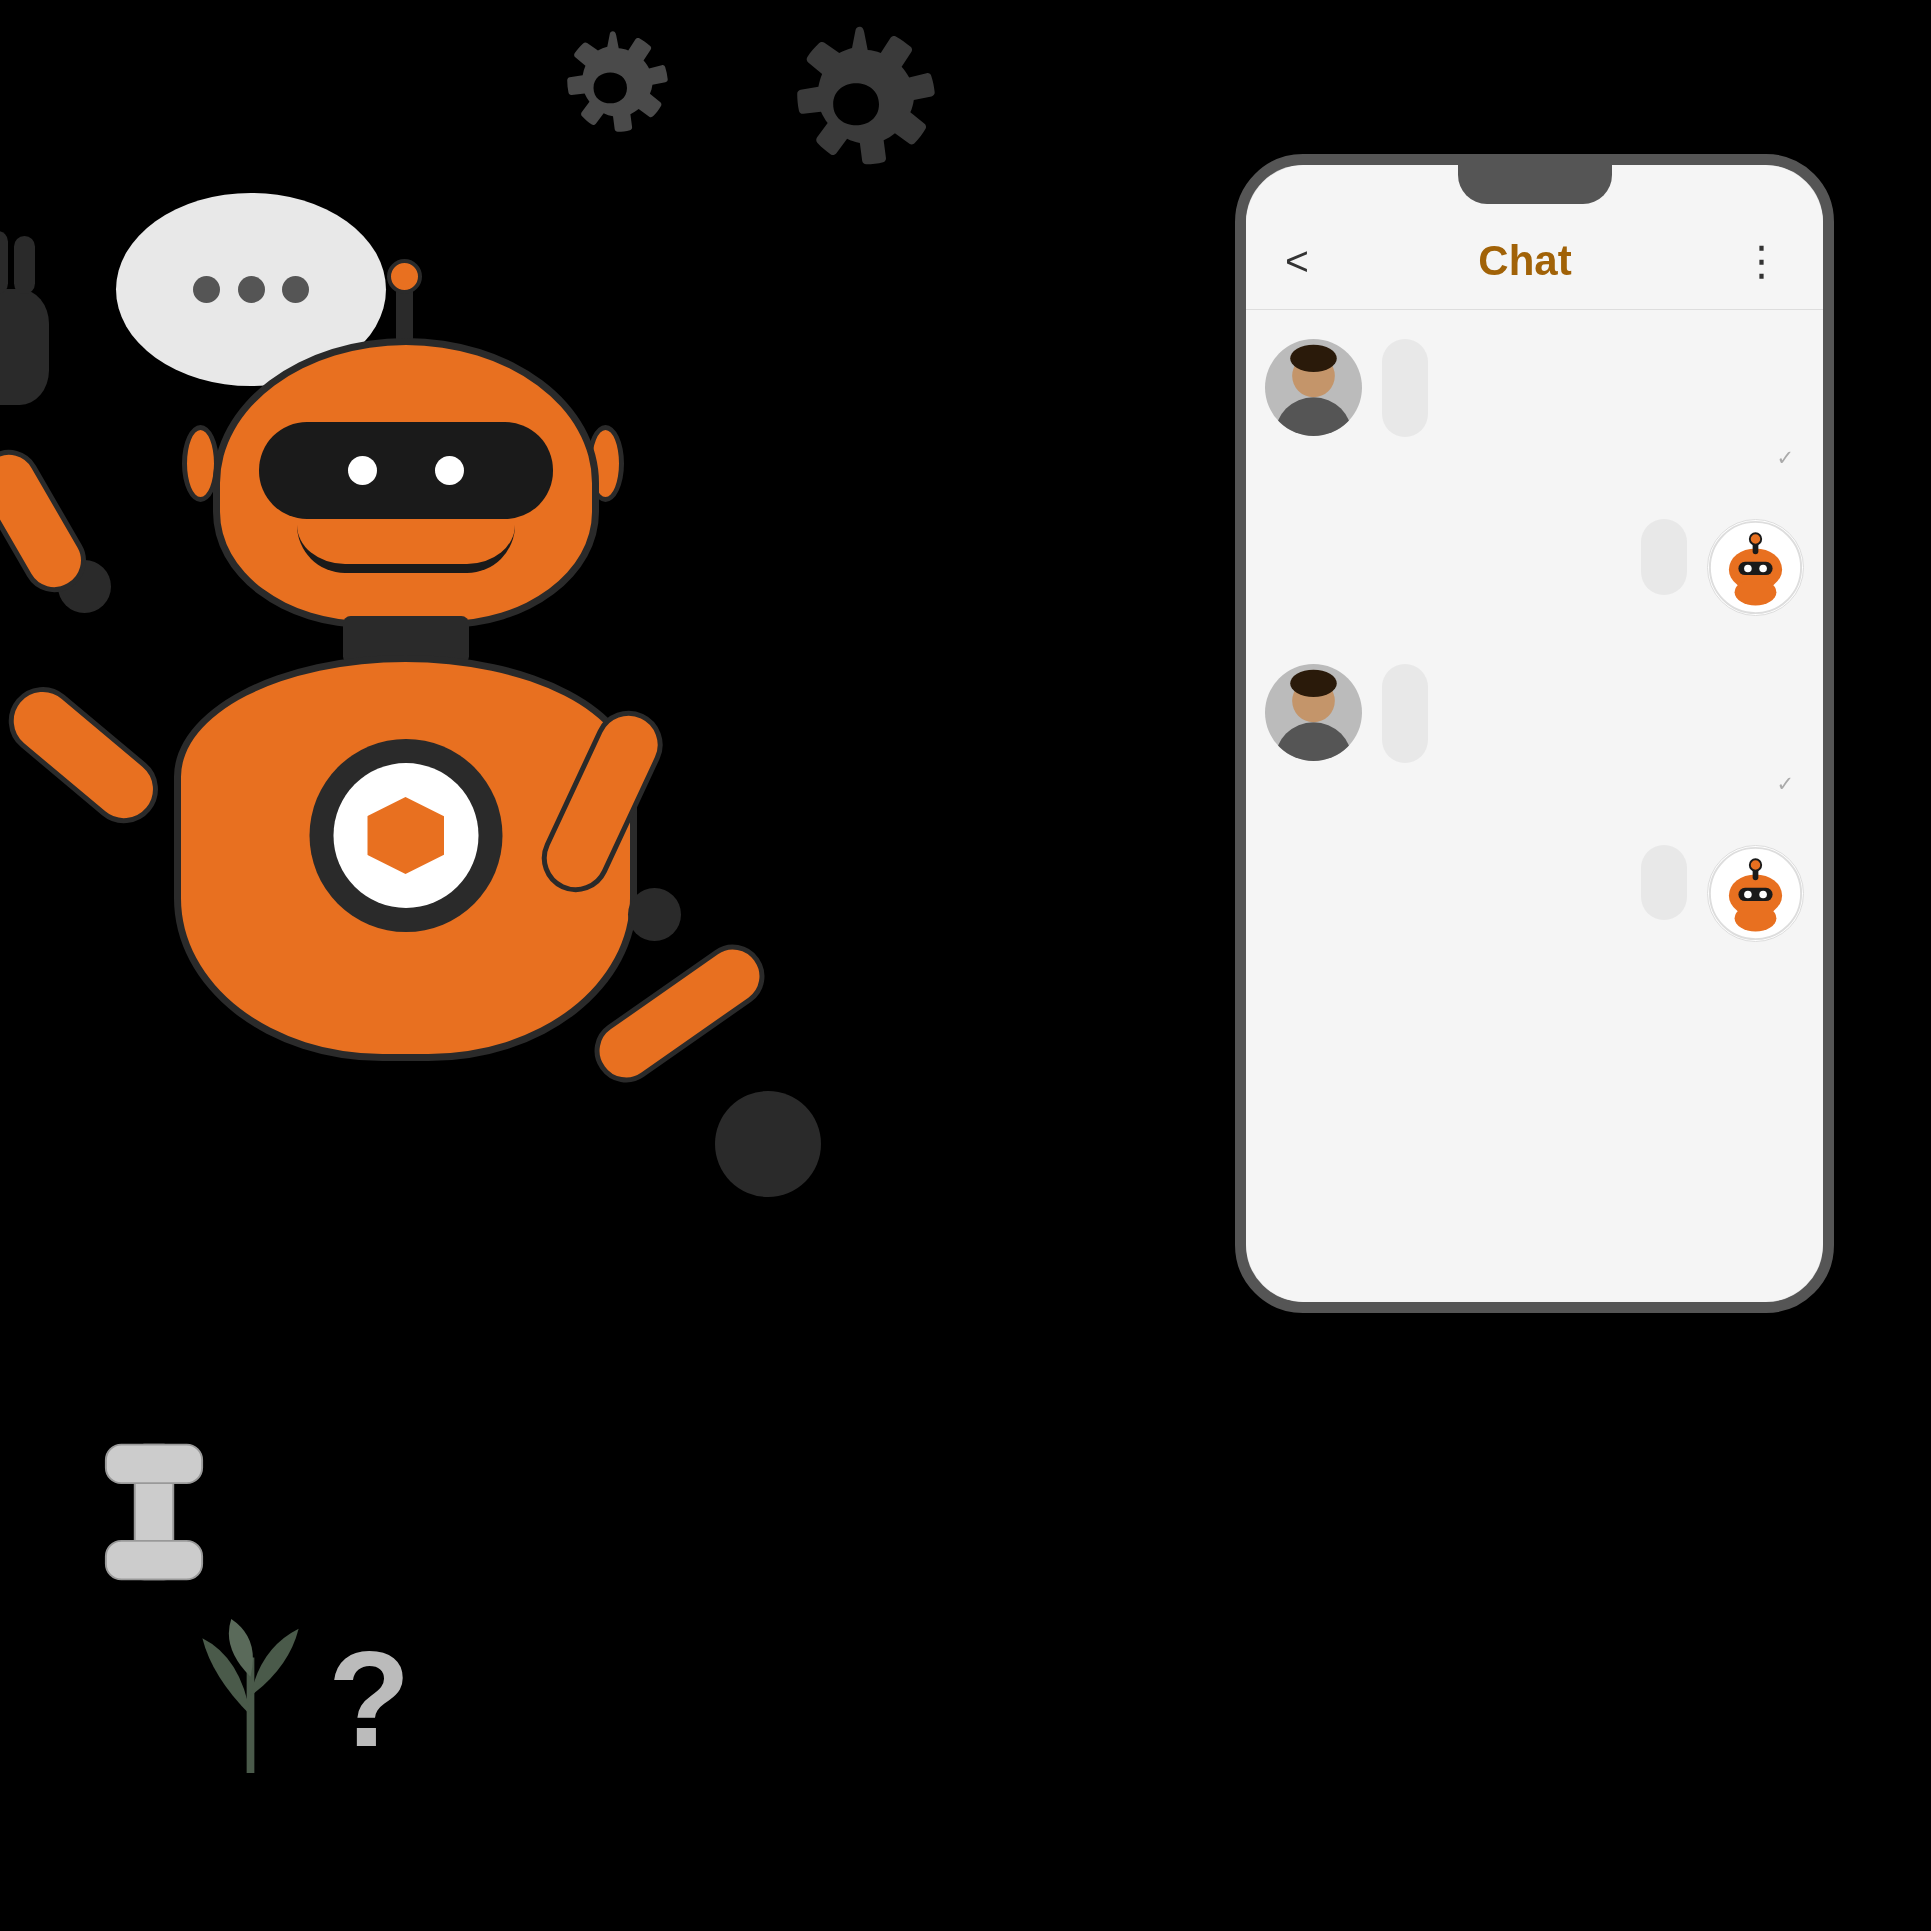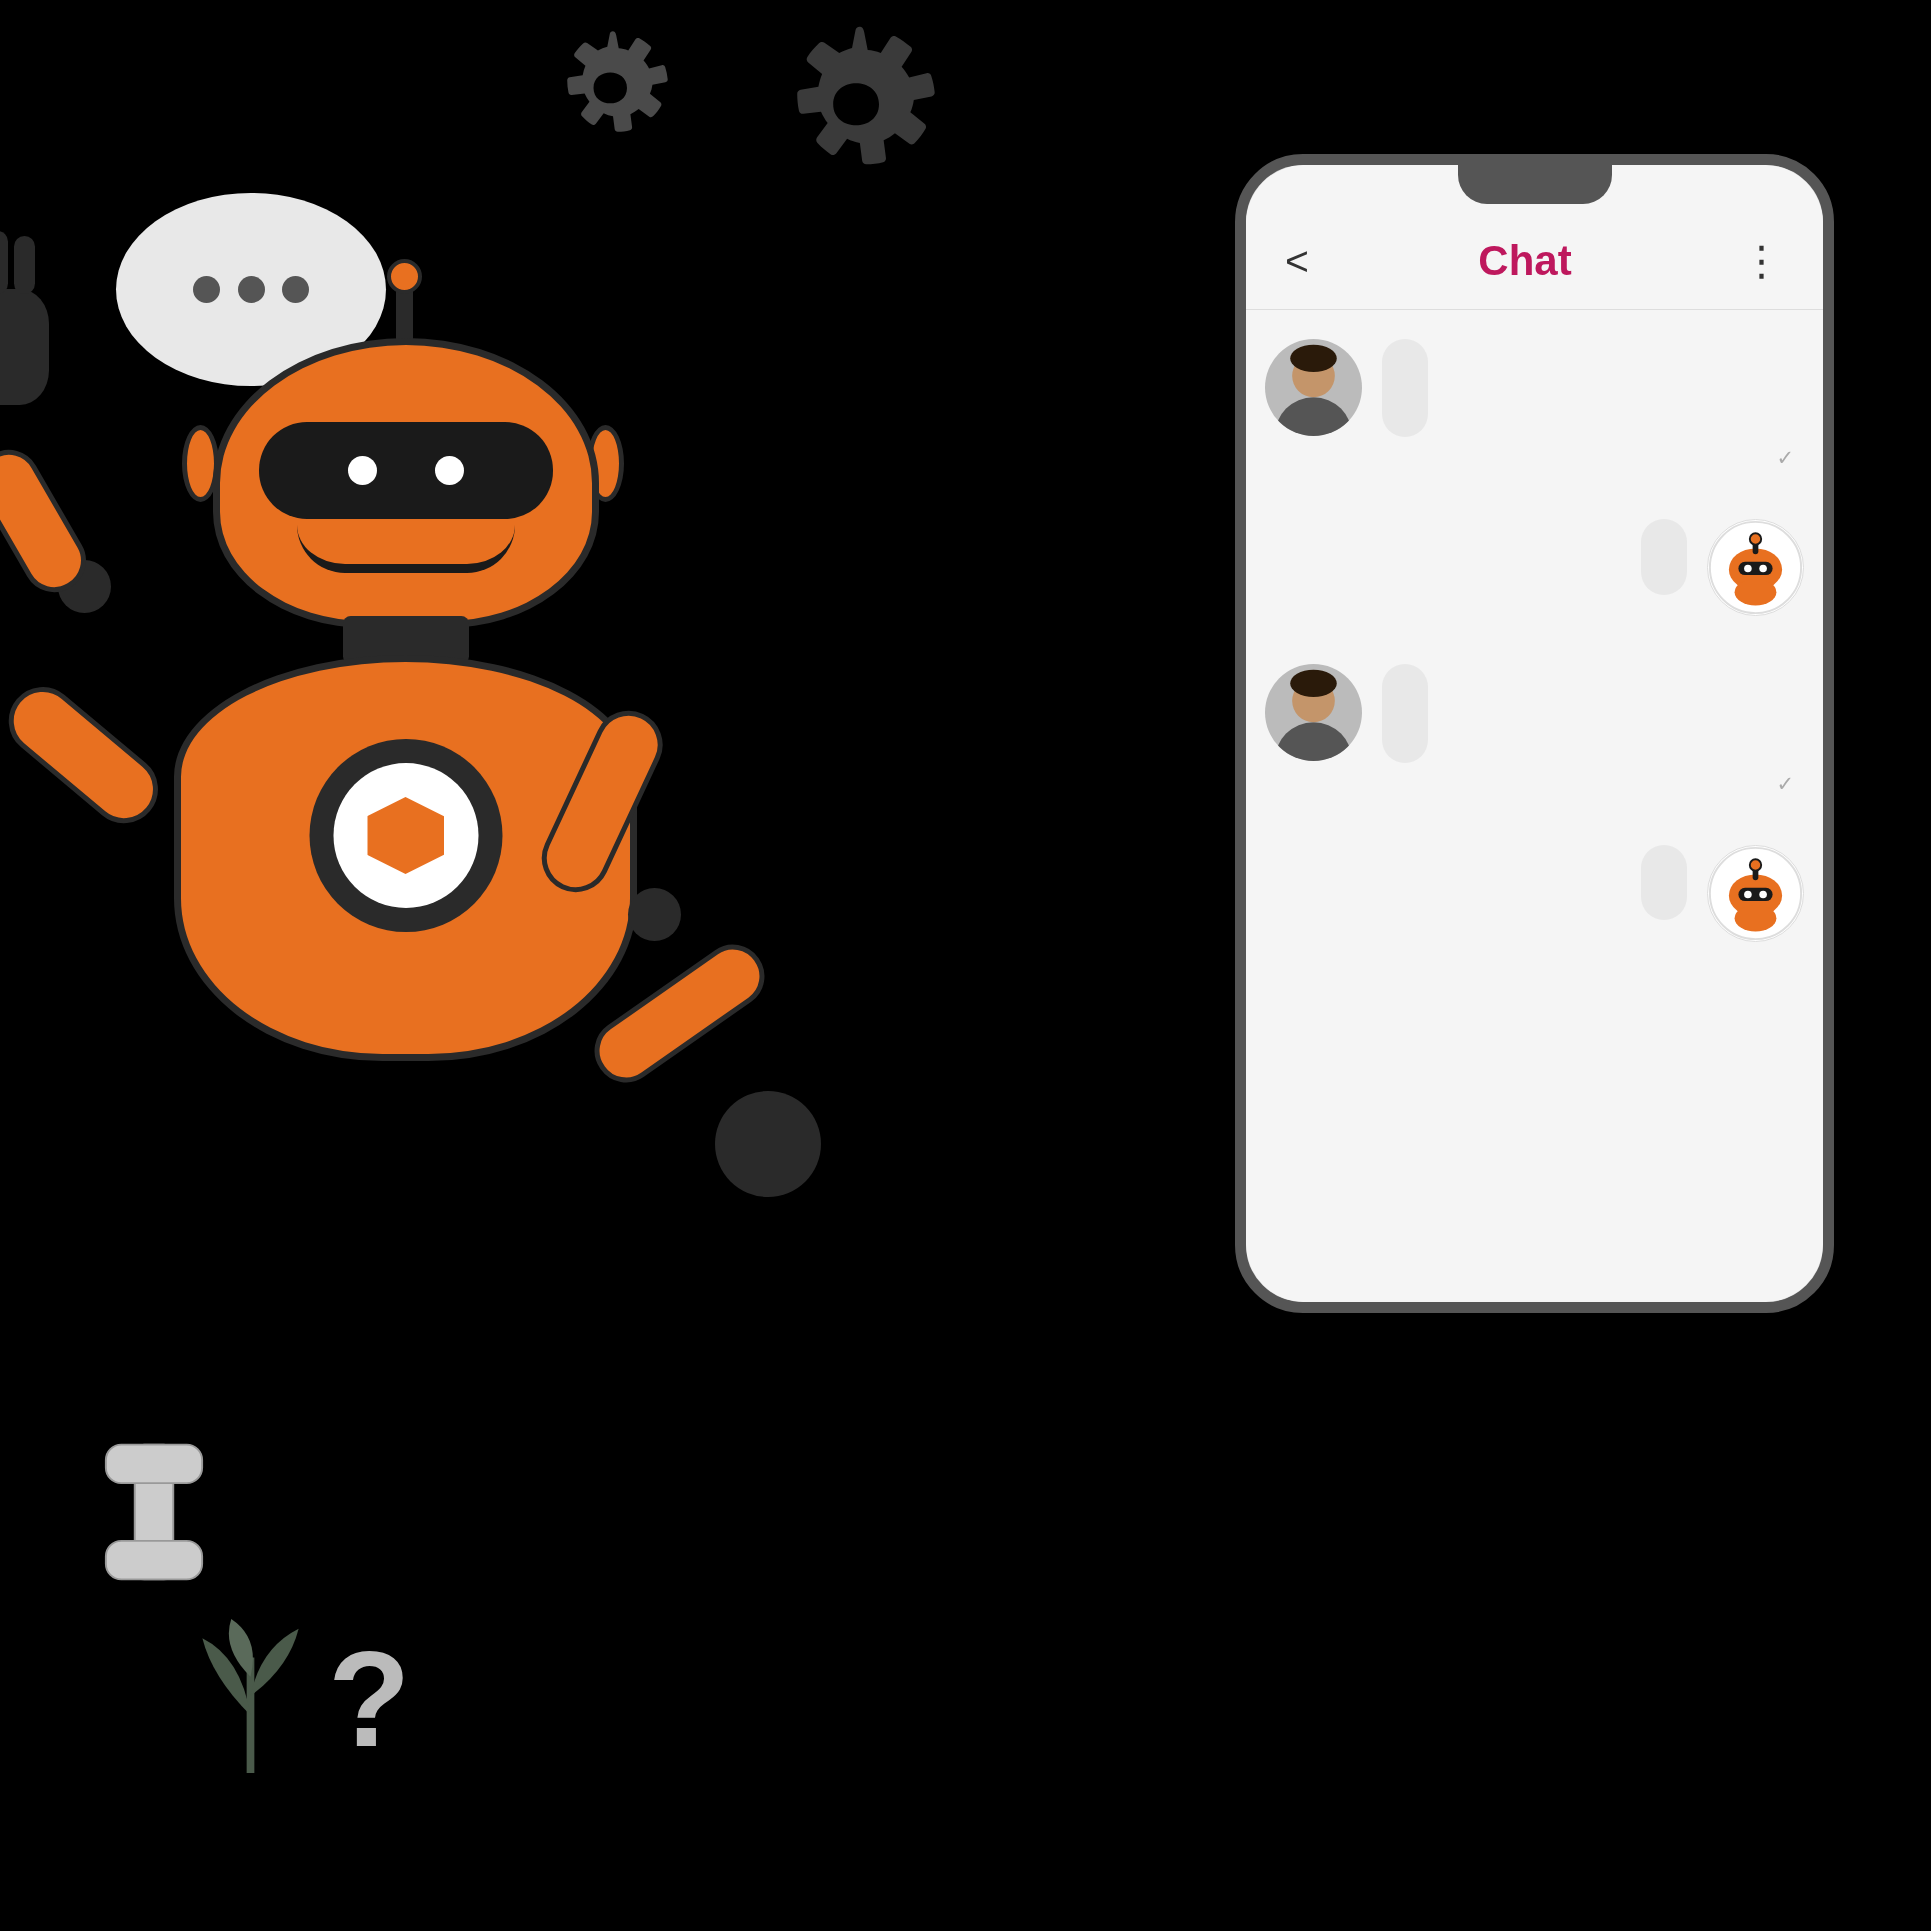--- a/index.html
+++ b/index.html
@@ -114,21 +114,21 @@
       border-bottom: 1px solid #ddd;
     }
     .chat-header-back {
       font-size: 41px;
       color: #333;
       font-family: Arial;
     }
     .chat-header-title {
       font-size: 42px;
       font-weight: 700;
-      color: #be185d;
+      color: #a16207;
       font-family: Arial;
     }
     .chat-header-menu {
       font-size: 41px;
       color: #333;
       font-family: Arial;
       letter-spacing: 1.9px;
     }
 
     

